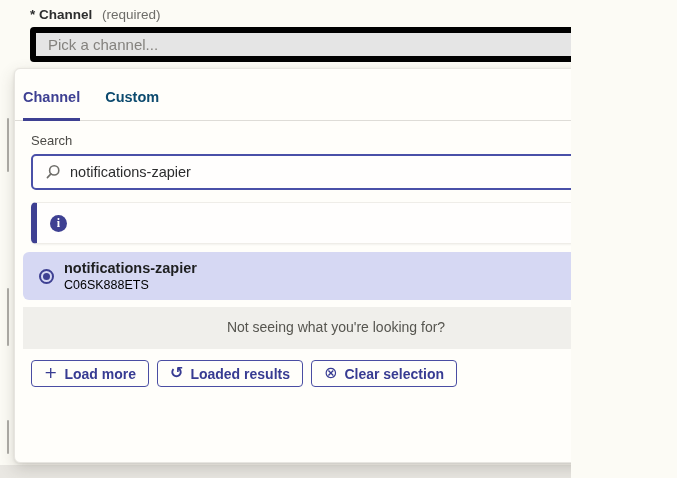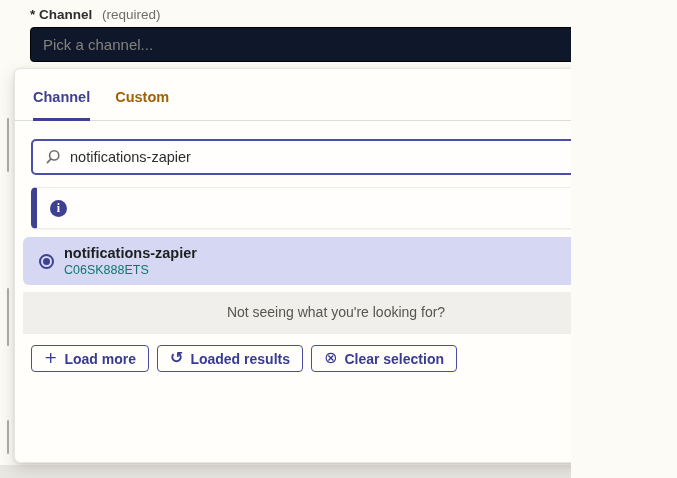--- a/index.html
+++ b/index.html
@@ -6,36 +6,36 @@
   body { background:#fcfbf5; font-family:"Liberation Sans", sans-serif; }
   .page { position:relative; width:571px; height:478px; background:#fcfbf5; overflow:hidden; }
 
   
   .field-label-row { position:absolute; left:30px; top:7px; font-size:13.5px; color:#2d2e2e; }
   .field-label-row .lbl { font-weight:700; }
   .field-label-row .req { color:#6e6d69; font-weight:400; margin-left:6px; }
 
   
   .select-box { position:absolute; left:30px; top:27px; width:630px; height:35px;
-    background:#0f172a; border:1px solid #000000; border-radius:4px;
+    background:#e5e5e5; border:6px solid #000000; border-radius:4px;
     display:flex; align-items:center; padding:8px 12px; cursor:pointer; }
   .select-placeholder { font-size:15px; color:#84827e; flex:1; }
   .chevrons { flex:none; display:block; }
 
   
   .bg-edge { position:absolute; width:2px; background:#aeaca7; border-radius:2px; z-index:1; }
 
   
   .dropdown { position:absolute; left:14px; top:68px; width:644px; height:395px;
     background:#fffefa; border:1px solid #e7e5e0; border-radius:6px; z-index:2;
     box-shadow:0 6px 16px rgba(70,64,54,.20), 0 1px 3px rgba(70,64,54,.12); }
 
-  .tabs { display:flex; padding:0 18px; border-bottom:1px solid #dedcd7; }
+  .tabs { display:flex; padding:0 8px; border-bottom:1px solid #dedcd7; }
   .tab { padding:20px 0 13px; margin-right:25px; font-size:14.5px; font-weight:700;
-    color:#a16207; border-bottom:3px solid transparent; margin-bottom:-1px; cursor:pointer; }
+    color:#0c4a6e; border-bottom:3px solid transparent; margin-bottom:-1px; cursor:pointer; }
   .tab.active { color:#3e4092; border-bottom-color:#3e4092; }
 
   .content { padding:12px 16px 0; }
   .search-label { font-size:13px; color:#4c4b47; }
   .search-box { margin-top:6px; height:36px; border:2px solid #4a50a8; border-radius:5px;
     background:#fffefd; display:flex; align-items:center; padding:0 12px; cursor:text; }
   .search-value { margin-left:9px; font-size:14.5px; color:#2c2d2e; flex:1; }
   .clear-x { color:#8b8985; font-size:15px; line-height:1; cursor:pointer; padding:2px 3px; }
 
   .help { margin-top:9px; font-size:12.8px; color:#6b6a66; line-height:19px; }
@@ -49,21 +49,21 @@
   .alert-text { margin-left:14px; font-size:14.5px; color:#2c2d2e; }
 
   .result-row { margin:8px -8px 0; background:#d6d8f3; border-radius:6px; min-height:48px;
     display:flex; align-items:center; padding:7px 14px 7px 16px; cursor:pointer; }
   .radio { width:15px; height:15px; border:2px solid #3e4092; border-radius:50%;
     position:relative; flex:none; }
   .radio-dot { position:absolute; left:50%; top:50%; width:7px; height:7px; margin:-3.5px 0 0 -3.5px;
     border-radius:50%; background:#3e4092; }
   .result-text { margin-left:10px; }
   .result-name { font-size:14.5px; font-weight:700; color:#1e1f20; }
-  .result-id { font-size:12.5px; color:#0f766e; margin-top:2px; }
+  .result-id { font-size:12.5px; color:#000000; margin-top:2px; }
 
   .hint-block { margin:7px -8px 0; background:#f0efeb; text-align:center; padding:12px 20px 14px; }
   .hint-line1 { font-size:14px; color:#56554f; }
   .hint-line2 { font-size:14px; font-weight:700; color:#2c2d2e; margin-top:5px; }
 
   .actions { margin-top:11px; display:flex; gap:8px; }
   .btn { display:inline-flex; align-items:center; gap:7px; height:27px; padding:0 12px;
     background:#fffefa; border:1.5px solid #4a4da3; border-radius:4px; color:#373b92;
     font-size:14px; font-weight:700; font-family:inherit; cursor:pointer; }
   .btn-glyph { font-family:"DejaVu Sans", sans-serif; font-weight:400; line-height:1; }
@@ -100,20 +100,21 @@
 
   <div class="dropdown">
 
     <div class="tabs">
       <div class="tab active">Channel</div>
       <div class="tab">Custom</div>
     </div>
 
     <div class="content">
 
+      <div class="search-label">Search</div>
 
       <div class="search-box">
         <svg width="16" height="16" viewBox="0 0 16 16" fill="none" stroke="#6f6e6a" stroke-width="1.6" stroke-linecap="round">
           <circle cx="9.2" cy="6.4" r="4.6"></circle>
           <line x1="5.9" y1="9.9" x2="2.4" y2="13.6"></line>
         </svg>
         <span class="search-value">notifications-zapier</span>
         <span class="clear-x">✕</span>
       </div>
 

